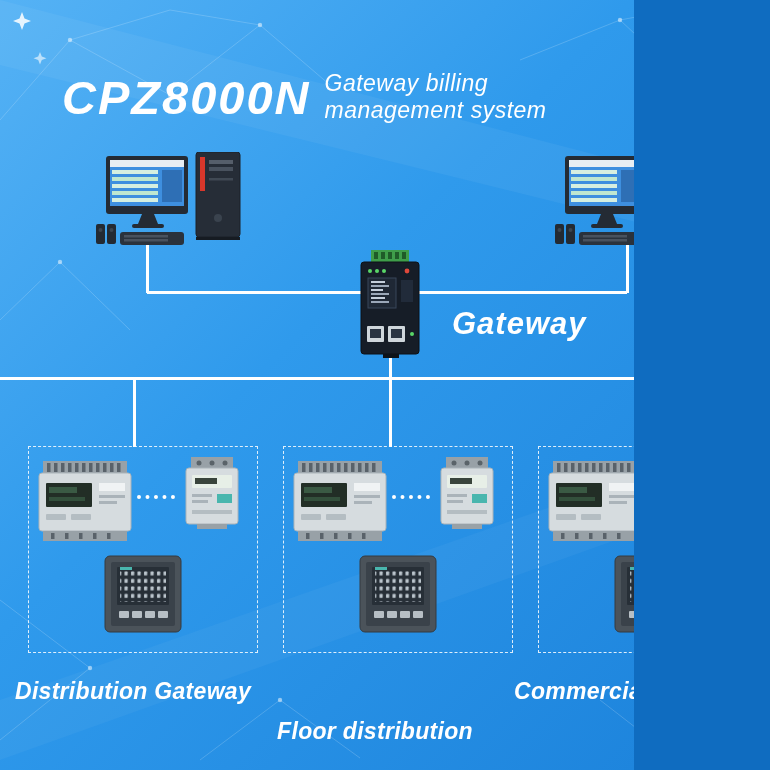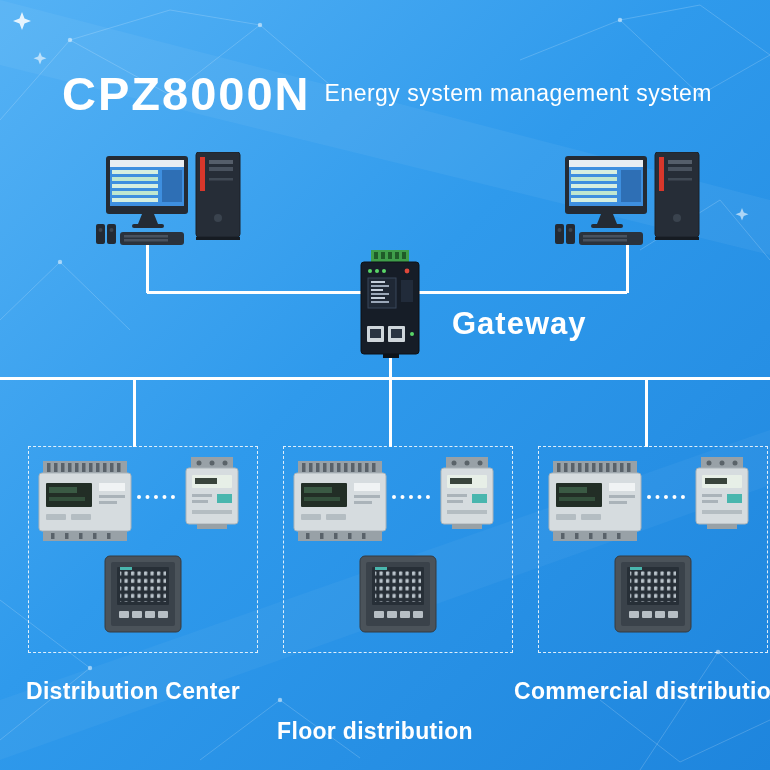--- a/index.html
+++ b/index.html
@@ -1,19 +1,20 @@
 <!DOCTYPE html>
 <html><head>
 <meta charset="utf-8">
 <style>
   html,body{margin:0;padding:0;background:#0f6cc0;}
   .stage{
-    position:relative;width:770px;height:770px;overflow:hidden;
+    position:relative;width:634px;height:770px;overflow:hidden;
     background:linear-gradient(135deg,#55b2f5 0%,#2f9aec 45%,#1e85dd 100%);
     font-family:"Liberation Sans",sans-serif;
+    font-style:italic;
   }
   .stage svg{display:block;}
   .bg-decor,.net-lines{position:absolute;left:0;top:0;width:770px;height:770px;}
   .bg-decor{z-index:0;}
   .net-lines{z-index:1;}
   .title-row{
     position:absolute;left:62px;top:70px;z-index:3;display:flex;align-items:center;gap:14px;color:#ffffff;
   }
   .product-name{font-size:47px;font-weight:700;letter-spacing:2px;line-height:1;}
   .subtitle{font-size:23px;font-weight:500;letter-spacing:.5px;}
@@ -210,21 +211,21 @@
       <line x1="390" y1="292" x2="390" y2="379"></line>
       <line x1="0" y1="378" x2="770" y2="378"></line>
       <line x1="134" y1="377" x2="134" y2="447"></line>
       <line x1="390" y1="377" x2="390" y2="447"></line>
       <line x1="646" y1="377" x2="646" y2="447"></line>
     </g>
   </svg>
 
   <div class="title-row">
     <span class="product-name">CPZ8000N</span>
-    <span class="subtitle">Energy system management system</span>
+    <span class="subtitle">Gateway billing management system</span>
   </div>
 
   <div class="workstation ws-left">
     <svg viewBox="0 0 150 97" width="150" height="97">
         <use href="#sym-workstation"></use>
       </svg>
   </div>
   <div class="workstation ws-right">
     <svg viewBox="0 0 150 97" width="150" height="97">
         <use href="#sym-workstation"></use>
@@ -288,17 +289,17 @@
           <use href="#sym-meter-small"></use>
         </svg>
     </div>
     <div class="panel-meter">
       <svg viewBox="0 0 78 78" width="78" height="78">
           <use href="#sym-panel-meter"></use>
         </svg>
     </div>
   </div>
 
-  <div class="group-label label-1">Distribution Center</div>
+  <div class="group-label label-1">Distribution Gateway</div>
   <div class="group-label label-2">Floor distribution</div>
   <div class="group-label label-3">Commercial distribution</div>
 
 </div>
 
 </body></html>

